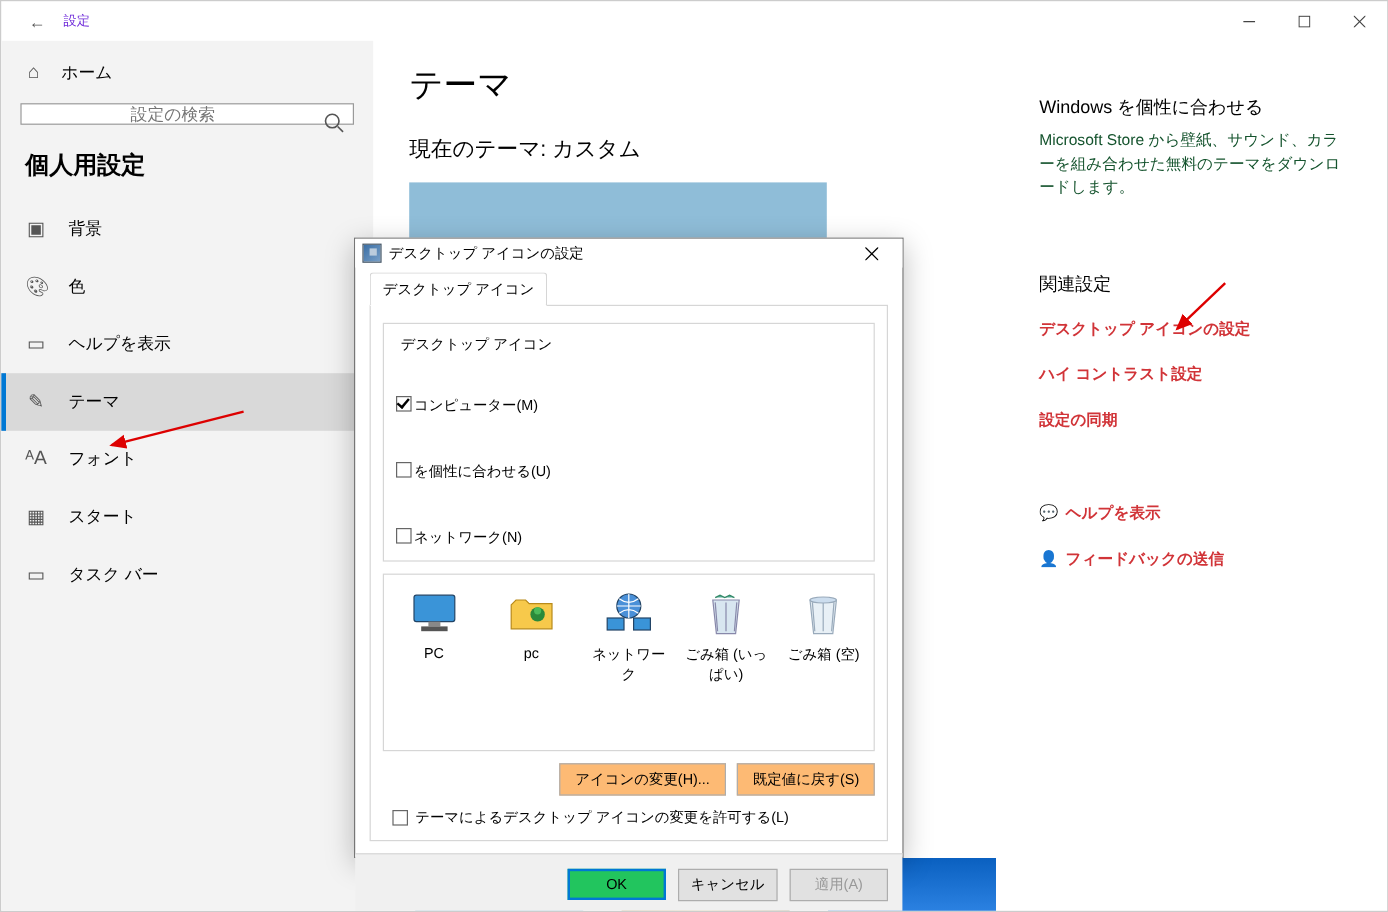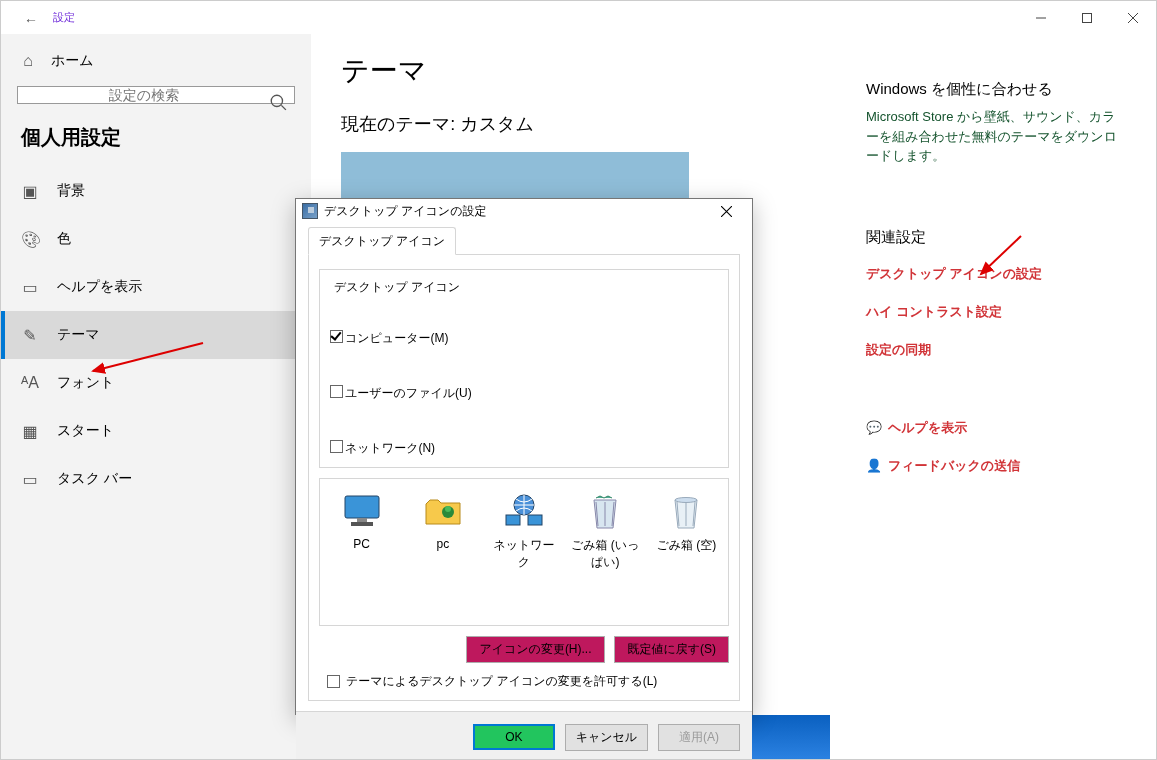--- a/index.html
+++ b/index.html
@@ -53,21 +53,21 @@
 .gtitle{margin-top:-18px;background:#fff;display:inline-block;padding:0 4px;}
 .chkrow{display:flex;}
 .chkcol{width:50%;}
 .chk{display:flex;gap:2px;padding:4px 0;margin-top:30px;}
 .cbox{width:13px;height:13px;border:1px solid #666;background:#fff;position:relative;}
 .cbox.on::after{content:"";position:absolute;left:2px;top:-1px;width:4px;height:8px;border:solid #000;border-width:0 2px 2px 0;transform:rotate(40deg);}
 .iconlist{border:1px solid #d6d6d6;height:148px;margin-top:10px;padding:10px 6px;display:flex;gap:10px;align-items:flex-start;}
 .ic{width:72px;text-align:center;font-size:12px;}
 .ic .vis{width:40px;height:40px;margin:2px auto 6px auto;display:flex;align-items:center;justify-content:center;}
 .btnrow{text-align:right;margin-top:10px;}
-.wbtn{font-family:inherit;font-size:12px;padding:4px 12px;background:#be185d;border:1px solid #adadad;min-width:100px;margin-left:6px;}
+.wbtn{font-family:inherit;font-size:12px;padding:4px 12px;background:#fdba74;border:1px solid #adadad;min-width:100px;margin-left:6px;}
 .allow{display:flex;align-items:center;gap:6px;font-size:12px;padding:10px 0 0 8px;}
 .dlg-footer{background:#f0f0f0;border-top:1px solid #d6d6d6;padding:12px;text-align:right;}
 .fbtn{font-family:inherit;font-size:12px;padding:4px 10px;min-width:82px;margin-left:6px;background:#e1e1e1;border:1px solid #adadad;}
 .fbtn.primary{border:2px solid #0078d4;background:#22c55e;}
 .fbtn:disabled{color:#999;}
 
 
 .themes-row{position:absolute;left:345px;top:714px;display:flex;gap:32px;}
 .tthumb{width:140px;height:85px;}
 .tthumb.a{background:linear-gradient(#8fbdd8 0 55%,#e7eef3 55% 100%);}
@@ -219,21 +219,21 @@
         <div class="group">
           <div class="gtitle">デスクトップ アイコン</div>
           <div class="chkrow">
             <div class="chkcol">
               <div class="chk">
                   <span class="cbox on"></span>
                   <span>コンピューター(M)</span>
                 </div>
               <div class="chk">
                   <span class="cbox"></span>
-                  <span>ユーザーのファイル(U)</span>
+                  <span>を個性に合わせる(U)</span>
                 </div>
               <div class="chk">
                   <span class="cbox"></span>
                   <span>ネットワーク(N)</span>
                 </div>
             </div>
           </div>
         </div>
         <div class="iconlist">
           <div class="ic"><div class="vis">

